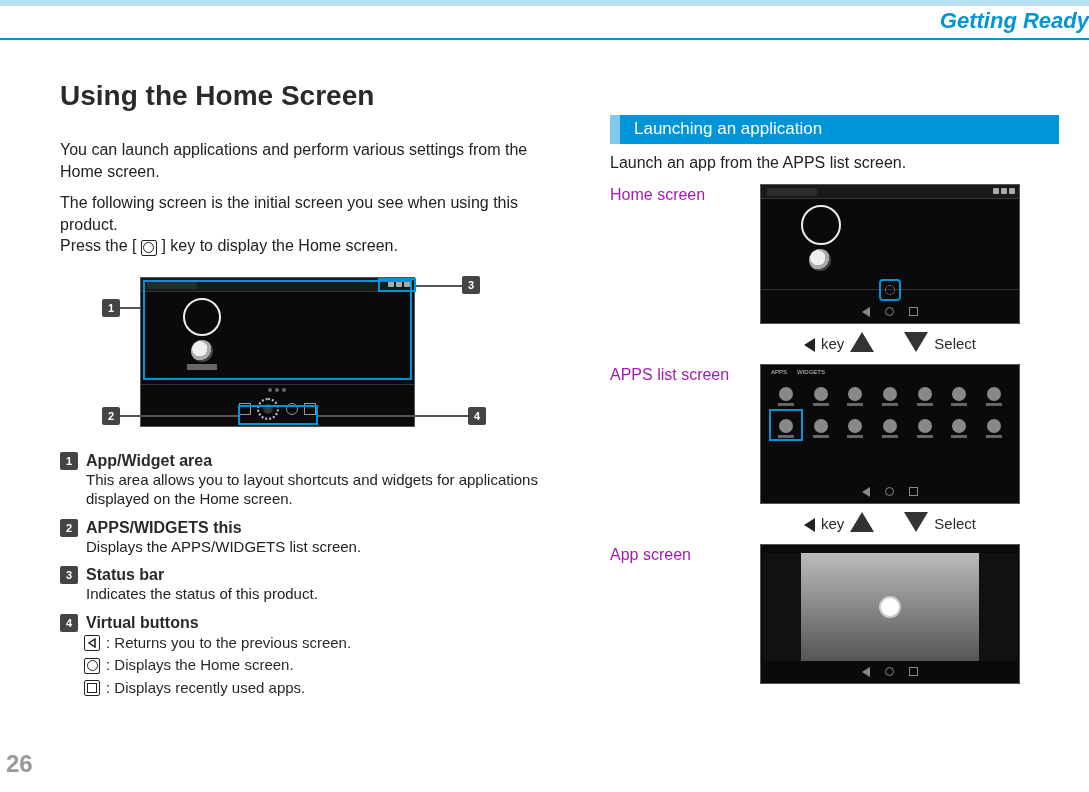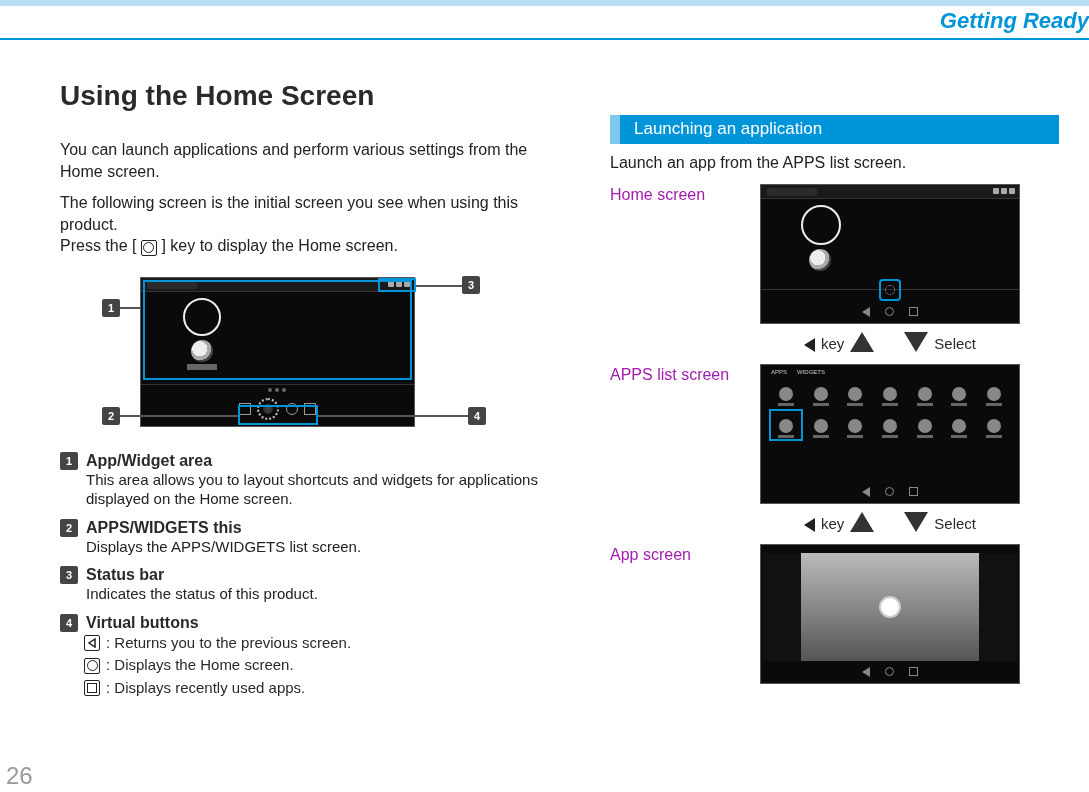--- a/index.html
+++ b/index.html
@@ -271,23 +271,23 @@
     width: 0; height: 0;
     border-top: 7px solid transparent;
     border-bottom: 7px solid transparent;
     border-right: 11px solid #222;
     vertical-align: -3px;
   }
 
   .page-num {
     position: absolute;
     left: 6px;
-    bottom: 2px;
+    bottom: 14px;
     font-size: 24px;
-    font-weight: 400;
+    font-weight: 700;
     color: #999;
   }
 
   
   .apps-grid {
     position: absolute;
     left: 10px; right: 10px; top: 18px;
     display: grid;
     grid-template-columns: repeat(7, 1fr);
     gap: 4px;

